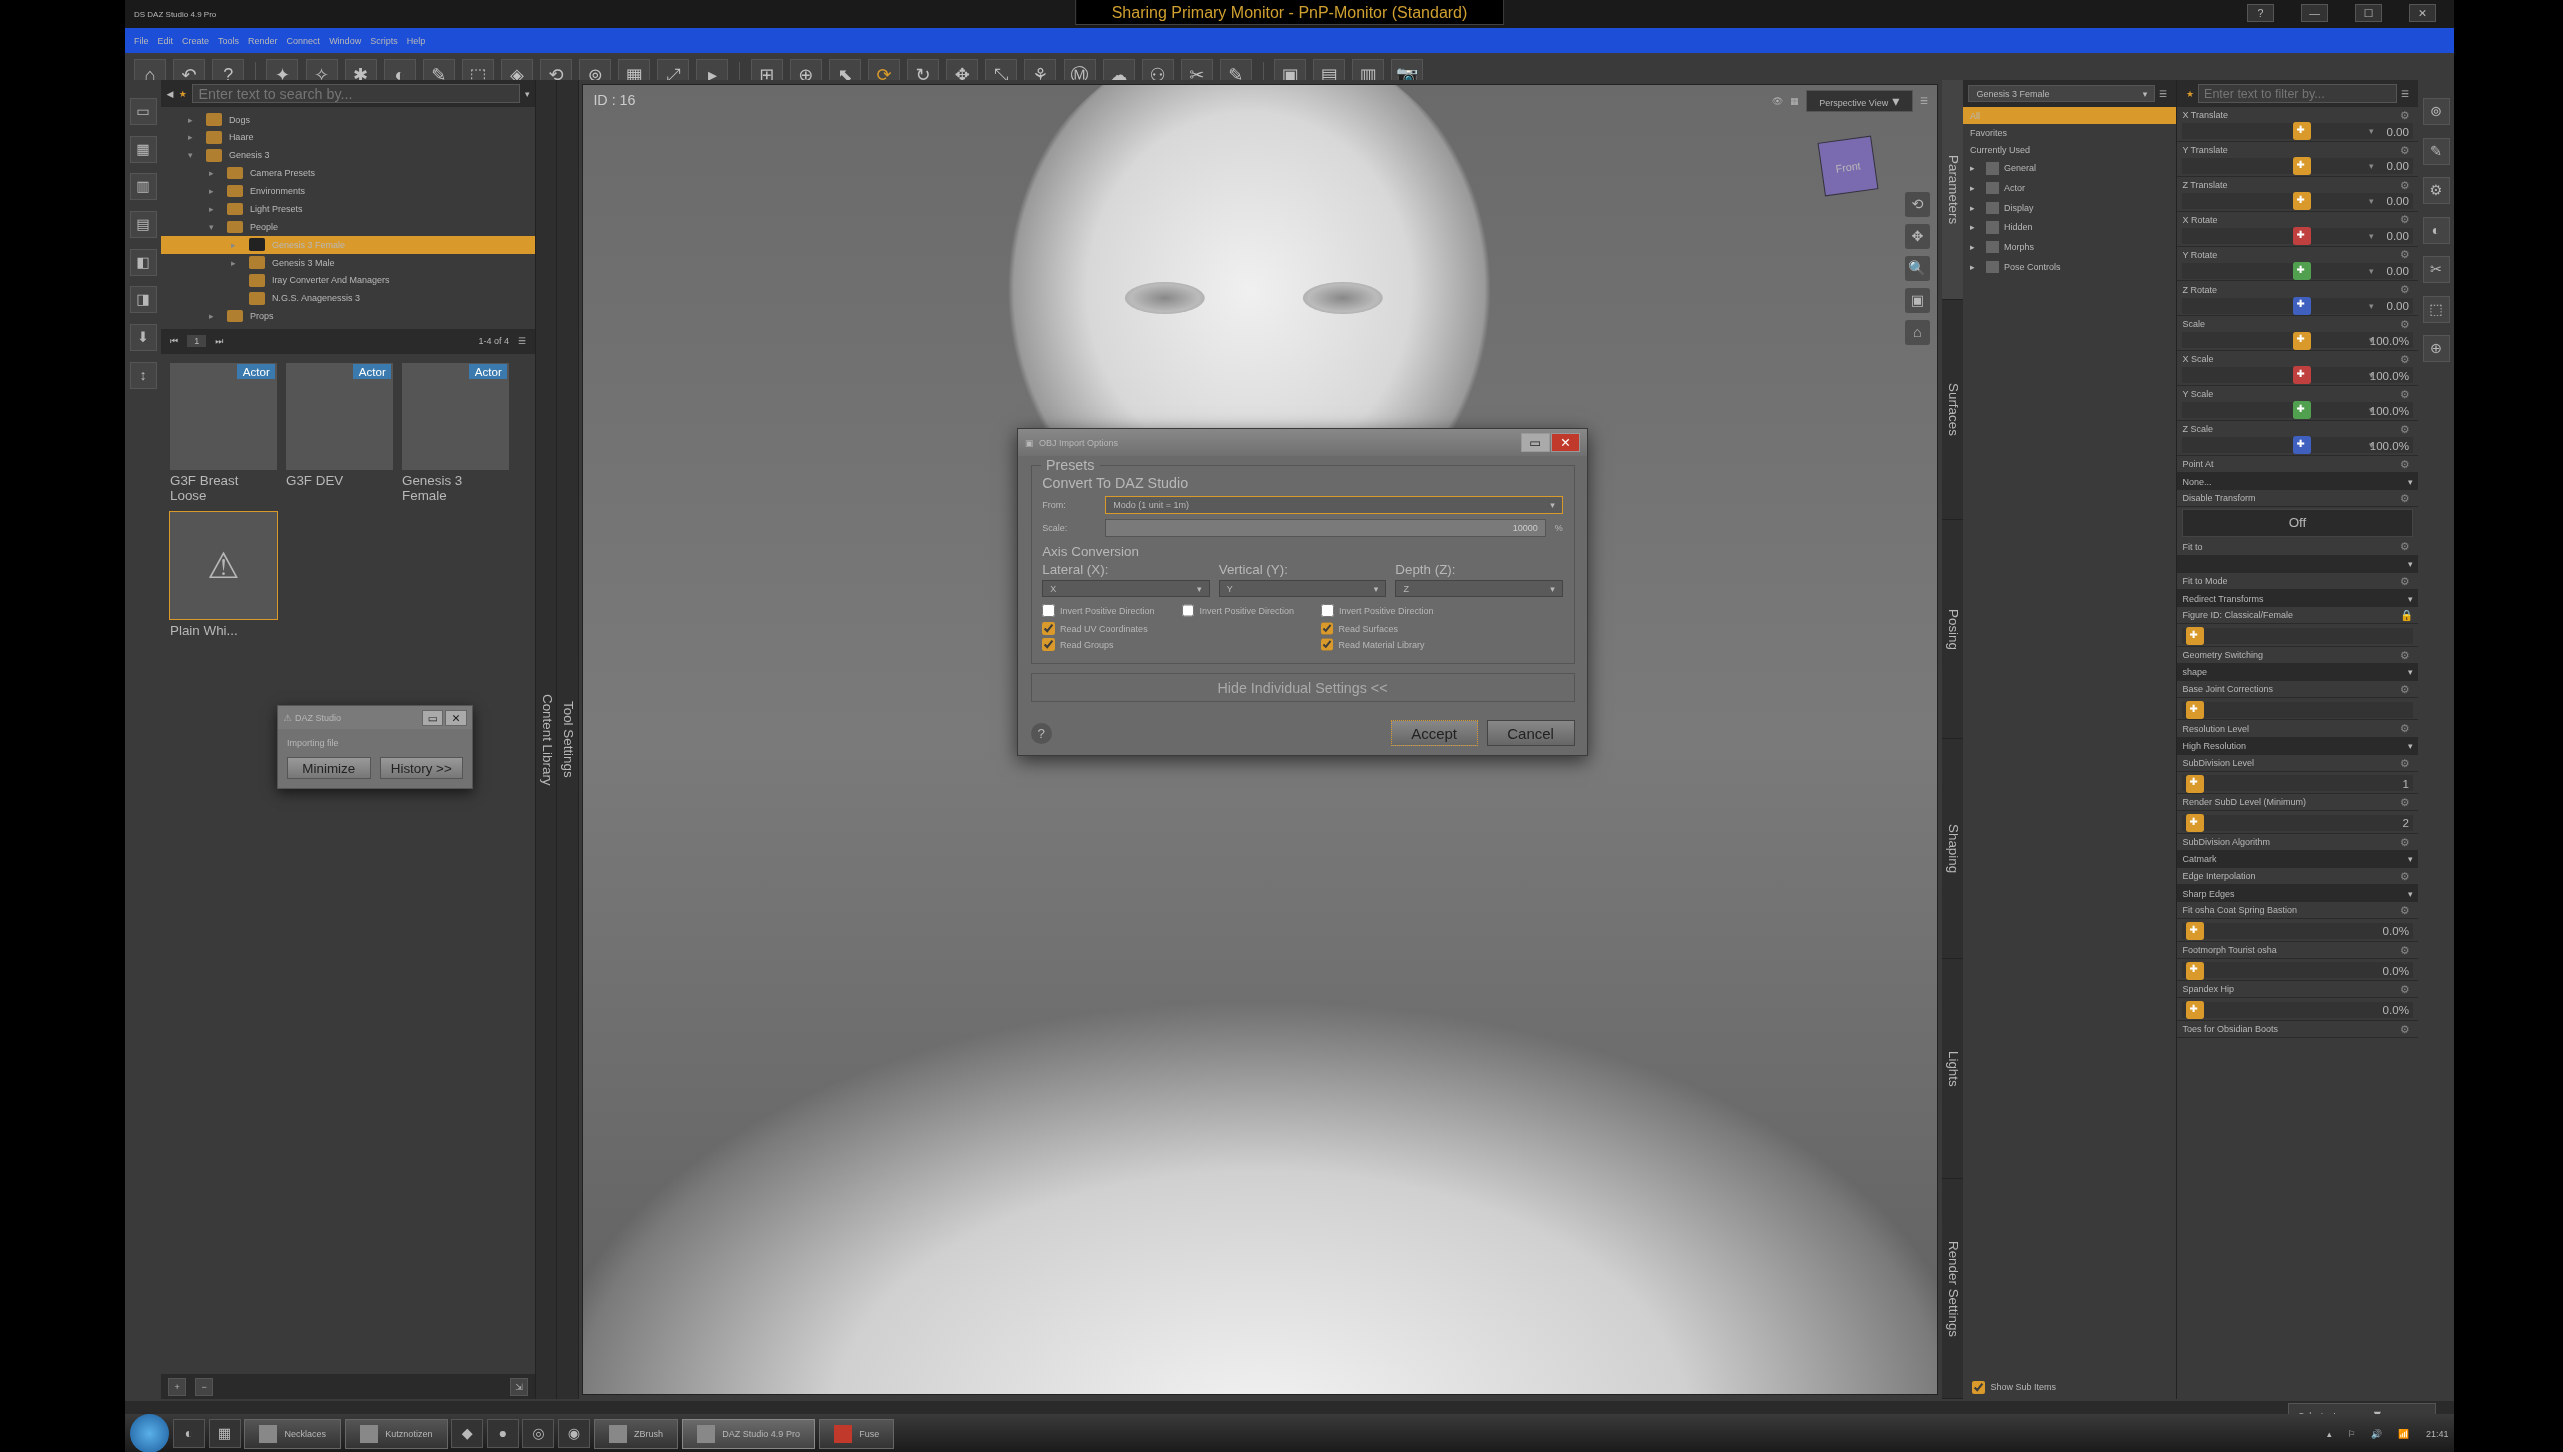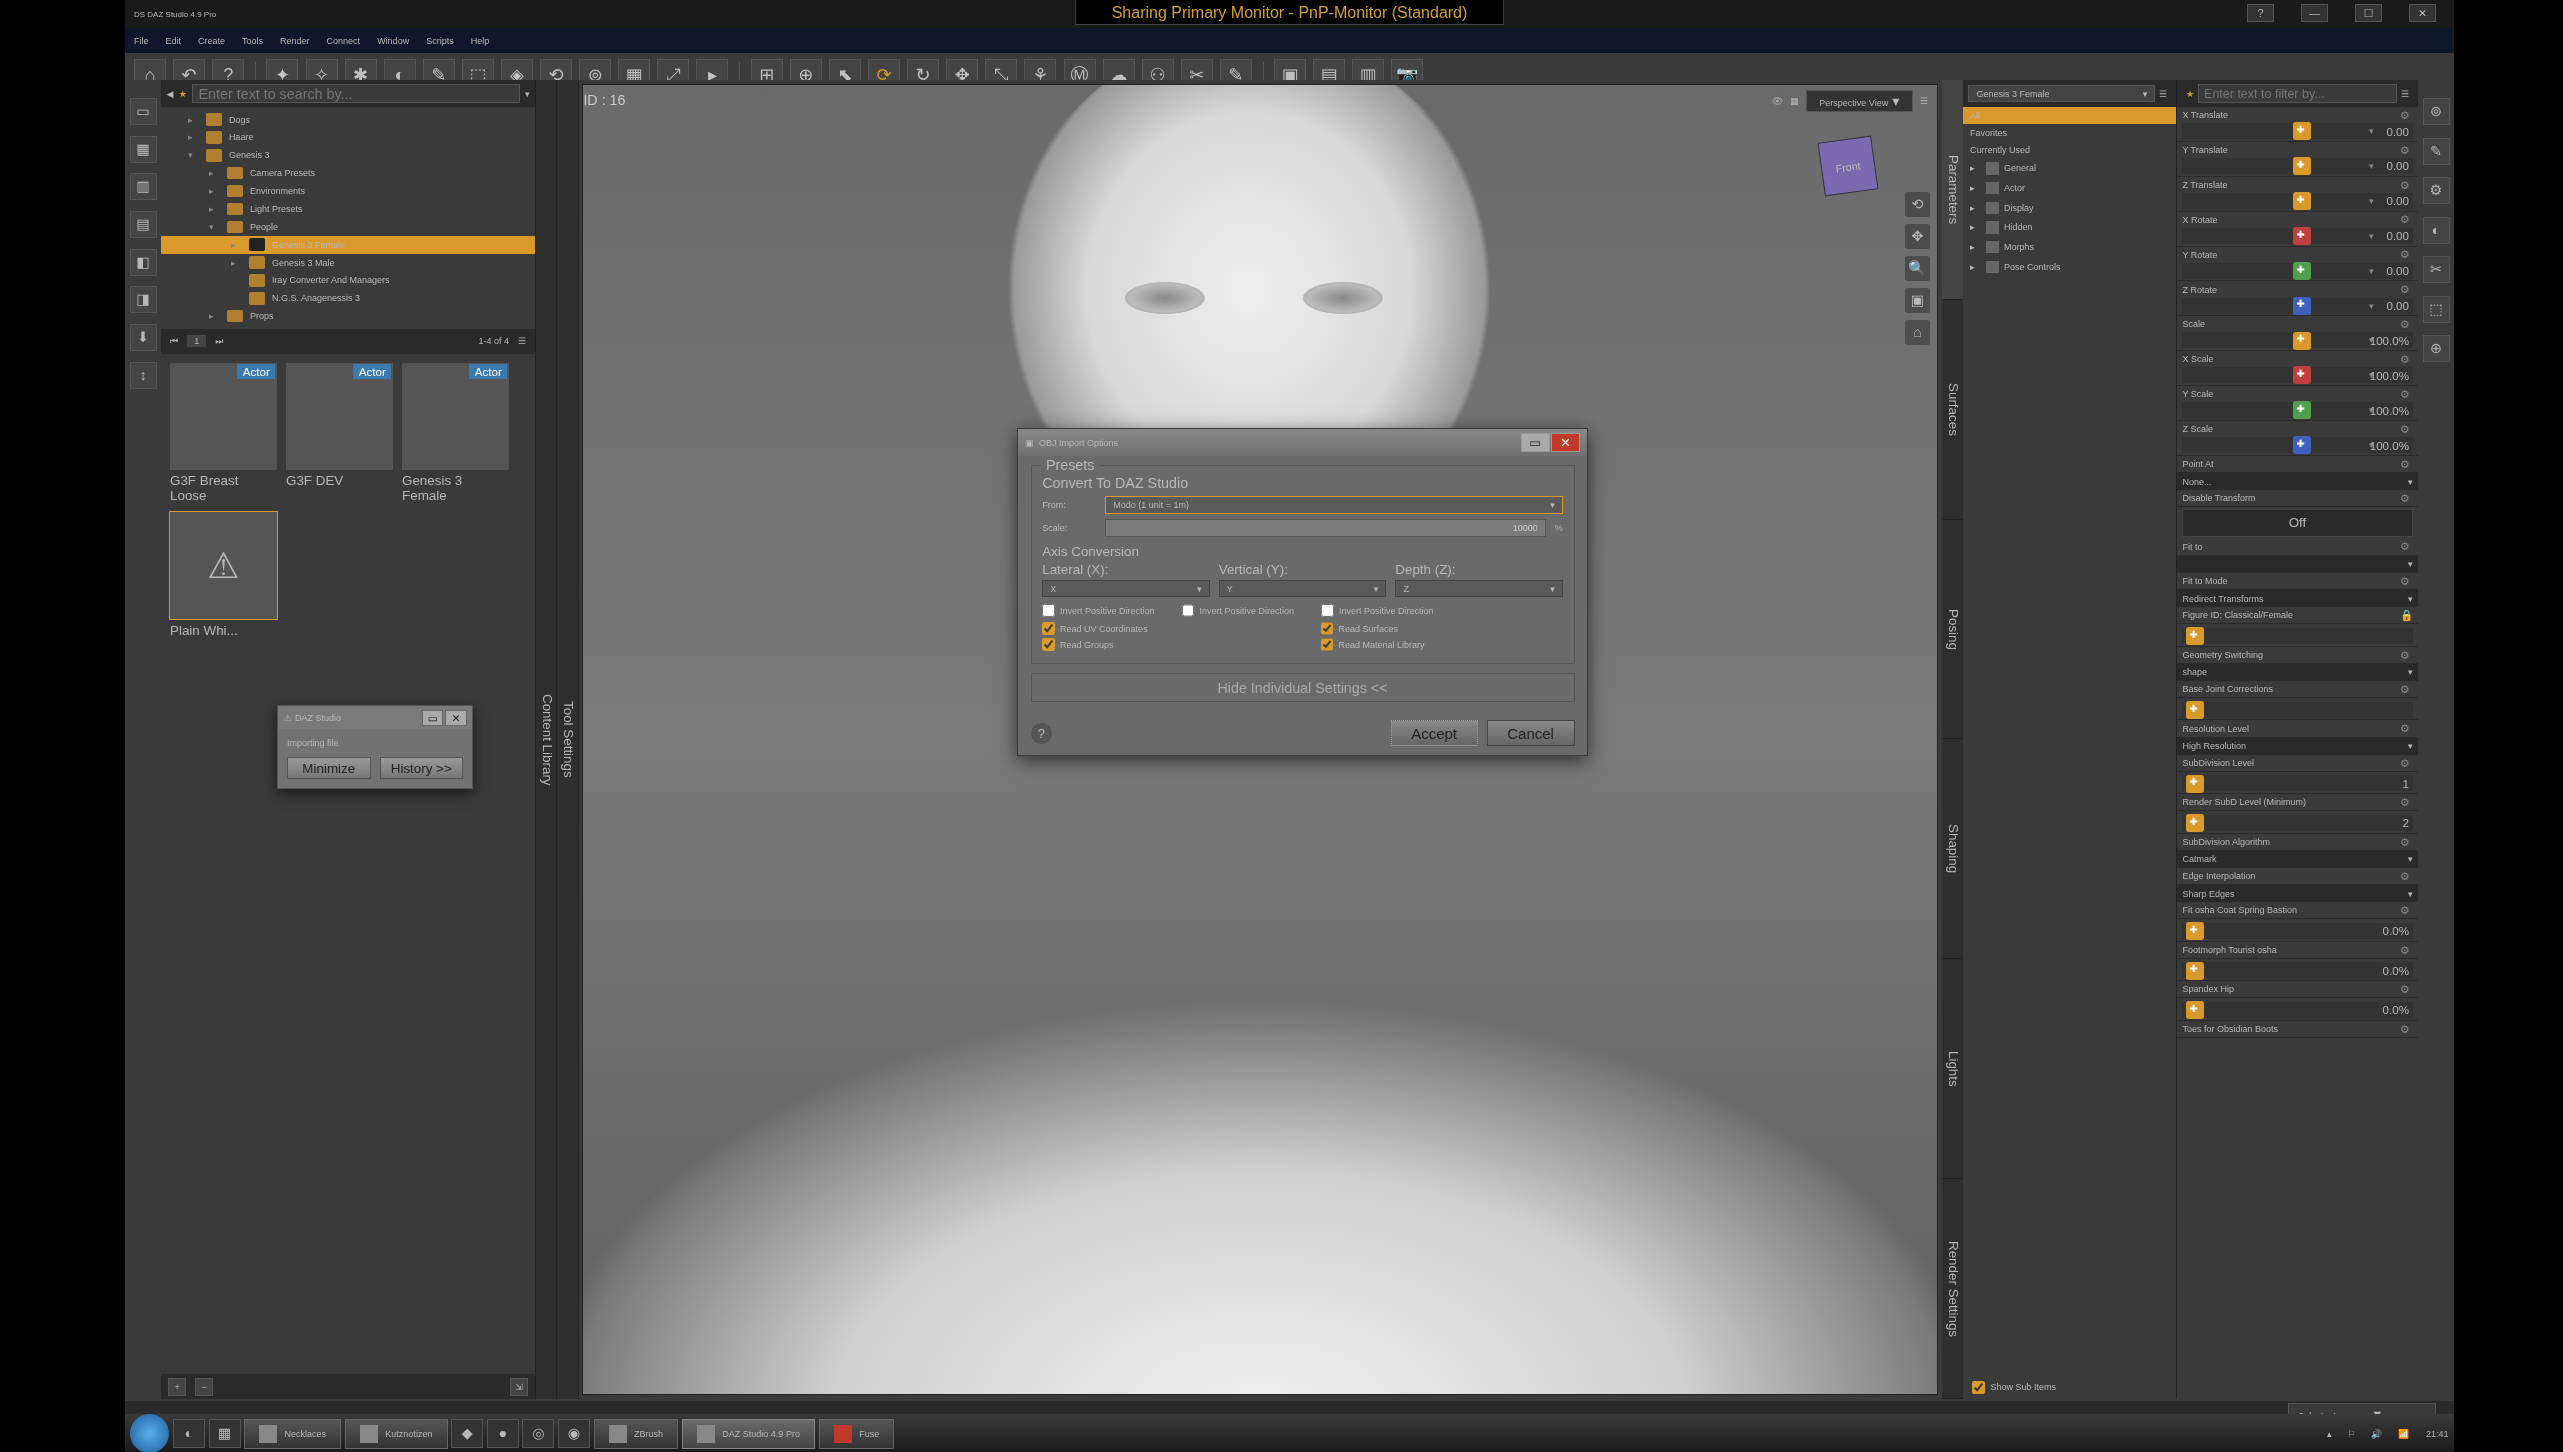--- a/index.html
+++ b/index.html
@@ -2,21 +2,21 @@
 <html><head>
 <meta charset="utf-8">
 <style>
 * { margin:0; padding:0; box-sizing:border-box; font-family:Tahoma,Arial,sans-serif; font-size:9px; color:#b8b8b8; user-select:none; }
 body { background:#000; width:2563px; height:1453px; overflow:hidden; }
 .screen { position:absolute; left:125px; top:0; width:2329px; height:1453px; background:#3a3a3a; }
 .titlebar { height:28px; background:#1a1a1a; font-size:8px; padding-left:9px; display:flex; align-items:center; }
 .share-banner { position:absolute; left:50%; top:0; transform:translateX(-50%); height:25px; background:#000; color:#d0a030; font-size:16px; padding:3.6px 36px; border:0.9px solid #444; border-top:none; z-index:100; }
 .win-ctrl { position:absolute; right:0; top:0; display:flex; gap:27px; padding:3.6px 18px; }
 .win-ctrl span { width:27px; height:18px; background:#333; border:0.9px solid #555; font-size:10.7px; text-align:center; line-height:16px; cursor:pointer; }
-.menubar { height:25px; background:#0f172a; display:flex; align-items:center; gap:17px; padding-left:9px; font-size:16px; }
+.menubar { height:25px; background:#1d4ed8; display:flex; align-items:center; gap:9px; padding-left:9px; font-size:16px; }
 .menubar span { cursor:pointer; }
 .toolbar { height:45px; background:#3a3a3a; display:flex; align-items:center; gap:7.1px; padding:0 9px; border-bottom:0.9px solid #222; }
 .tool-btn { width:32px; height:32px; background:#444; border:0.9px solid #555; display:flex; align-items:center; justify-content:center; font-size:18px; cursor:pointer; color:#c0c0c0; }
 .tool-sep { width:0.9px; height:27px; background:#555; margin:0 3.6px; }
 
 .workspace { position:absolute; top:80px; left:0; right:0; bottom:54px; display:flex; }
 .left-toolbar { width:36px; background:#3a3a3a; display:flex; flex-direction:column; gap:10.7px; padding-top:18px; align-items:center; }
 .left-toolbar .tb { width:27px; height:27px; background:#444; border:0.9px solid #555; font-size:14.3px; text-align:center; line-height:25px; cursor:pointer; }
 
 .content-panel { width:375px; background:#3a3a3a; border-right:0.9px solid #222; display:flex; flex-direction:column; }
@@ -37,21 +37,21 @@
 .thumb .lbl { font-size:13.4px; padding-top:3.6px; text-align:left; }
 .thumb.sel .img { outline:1.8px solid #d99a2b; }
 
 .side-tab { width:21.4px; background:#2e2e2e; writing-mode:vertical-rl; text-orientation:mixed; font-size:13.4px; padding:18px 1.8px; text-align:center; border-right:0.9px solid #222; cursor:pointer; }
 
 .viewport-area { flex:1; background:#3a3a3a; display:flex; flex-direction:column; position:relative; }
 .vp-tabs { height:25px; background:#2e2e2e; display:flex; align-items:flex-end; gap:1.8px; padding-left:9px; }
 .vp-tab { padding:4.5px 16px; background:#444; border:0.9px solid #555; border-bottom:none; font-size:14.3px; cursor:pointer; }
 .vp-tab.active { background:#3a3a3a; }
 .vp-canvas { flex:1; background:linear-gradient(180deg,#6a6a6a 0%,#7a7a7a 50%,#606060 100%); position:relative; margin:3.6px; border:0.9px solid #222; overflow:hidden; }
-.vp-hud-tl { position:absolute; left:0; top:7.1px; font-size:14.3px; color:#ccc; }
+.vp-hud-tl { position:absolute; left:10px; top:7.1px; font-size:14.3px; color:#ccc; }
 .vp-hud-tr { position:absolute; right:9px; top:5.4px; display:flex; align-items:center; gap:7.1px; }
 .vp-hud-tr .drop { background:#333; border:0.9px solid #555; padding:1.8px 12.5px; font-size:14.3px; cursor:pointer; }
 .vp-cube { position:absolute; right:62px; top:54px; width:54px; height:54px; background:#7a6ab0; border:0.9px solid #333; transform:rotate(-8deg); font-size:10.7px; text-align:center; line-height:54px; }
 .vp-ctrls { position:absolute; right:7.1px; top:107px; display:flex; flex-direction:column; gap:7.1px; }
 .vp-ctrls div { width:25px; height:25px; background:rgba(0,0,0,0.3); border-radius:2.7px; text-align:center; line-height:25px; font-size:14.3px; cursor:pointer; }
 
 
 .head { position:absolute; left:50%; top:-4%; transform:translateX(-52%); width:535px; height:643px; background:radial-gradient(ellipse 55% 50% at 50% 40%,#f0f0f0 0%,#d8d8d8 55%,#9a9a9a 80%,transparent 82%); border-radius:50% 50% 45% 45%; }
 .eye { position:absolute; width:80px; height:32px; background:radial-gradient(ellipse,#888 0%,#bbb 60%,#999 100%); border-radius:50%; top:250px; }
 .eye.l { left:143px; } .eye.r { right:134px; }

